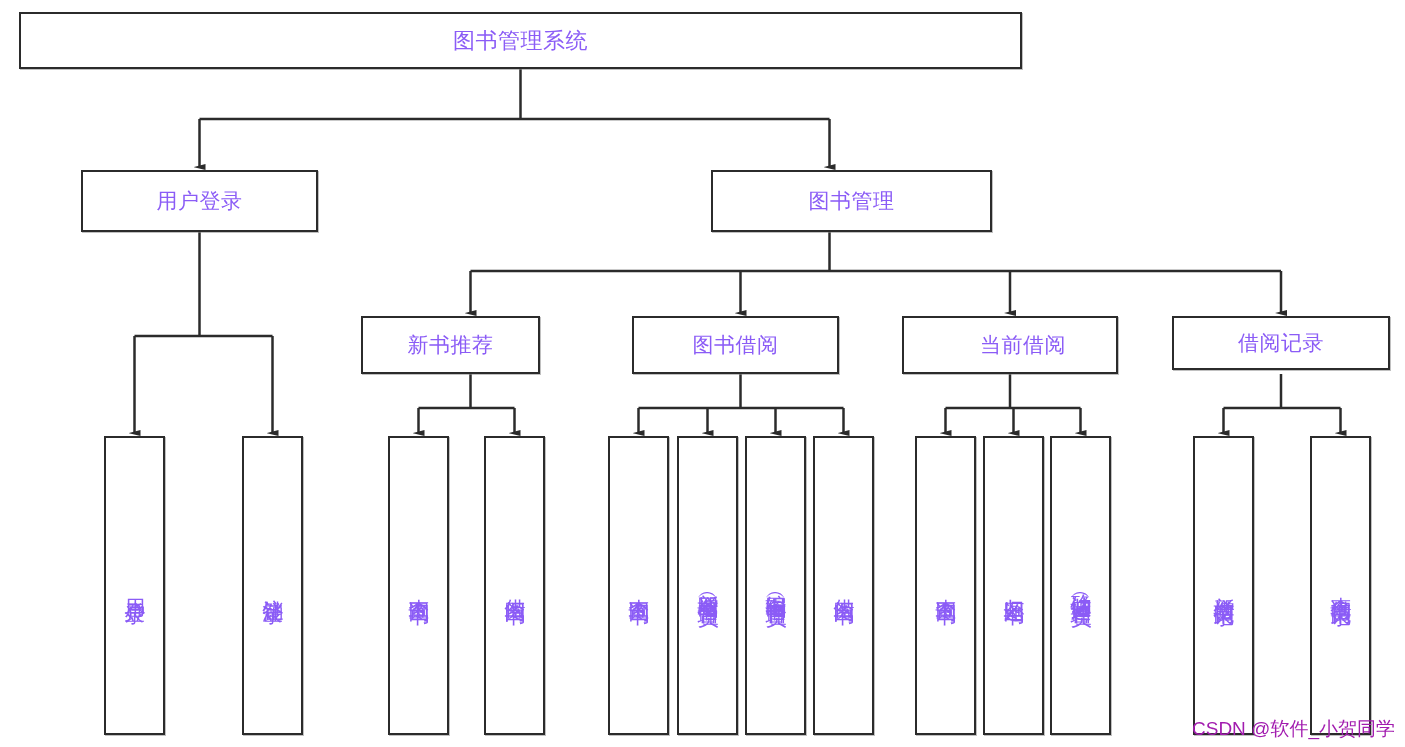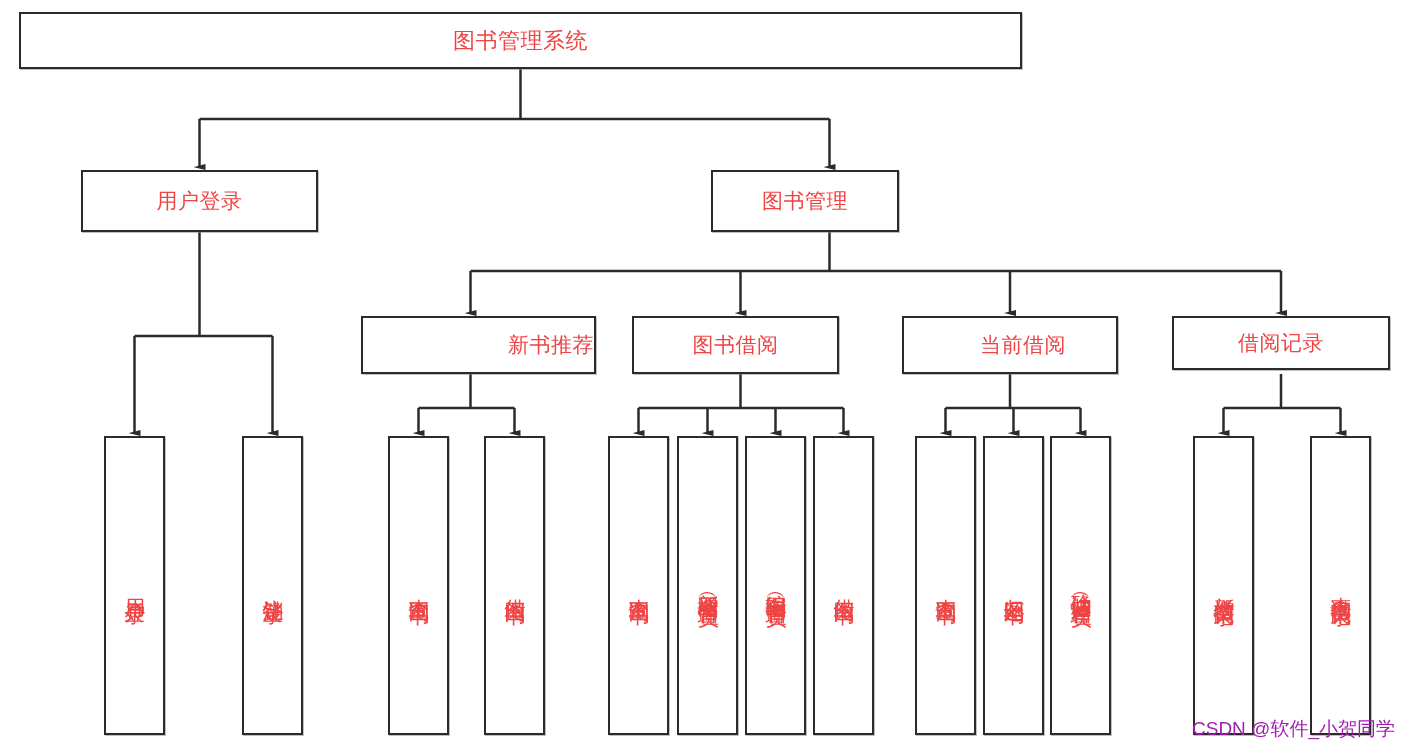--- a/index.html
+++ b/index.html
@@ -31,21 +31,21 @@
     position: absolute;
     box-sizing: border-box;
     background: #ffffff;
     border: 2px solid #2b2b2b;
     display: flex;
     align-items: center;
     justify-content: center;
     box-shadow: 1px 1px 0 rgba(140,140,140,0.55);
   }
   .node-label {
-    color: #ef4444;
+    color: #8b5cf6;
     line-height: 1.18;
     letter-spacing: 0.5px;
     white-space: nowrap;
   }
   .node-box.horizontal .node-label {
     font-size: 21px;
     writing-mode: horizontal-tb;
   }
   .node-box.vertical .node-label {
     font-size: 21px;
@@ -110,24 +110,24 @@
         <line x1="1340.5" y1="408" x2="1340.5" y2="433" stroke="#2b2b2b" stroke-width="2.5" marker-end="url(#arrow-head)"></line>
       </g>
   </svg>
   <div id="node-layer">
       <div class="node-box horizontal root" style="left: 19px; top: 12px; width: 1003px; height: 57px;">
         <span class="node-label">图书管理系统</span>
       </div>
       <div class="node-box horizontal" style="left: 81px; top: 170px; width: 237px; height: 62px;">
         <span class="node-label">用户登录</span>
       </div>
-      <div class="node-box horizontal" style="left: 711px; top: 170px; width: 188px; height: 62px;">
+      <div class="node-box horizontal" style="left: 711px; top: 170px; width: 281px; height: 62px;">
         <span class="node-label">图书管理</span>
       </div>
-      <div class="node-box horizontal" style="left: 361px; top: 316px; width: 235px; height: 58px; justify-content: flex-end;">
+      <div class="node-box horizontal" style="left: 361px; top: 316px; width: 179px; height: 58px;">
         <span class="node-label">新书推荐</span>
       </div>
       <div class="node-box horizontal" style="left: 632px; top: 316px; width: 207px; height: 58px;">
         <span class="node-label">图书借阅</span>
       </div>
       <div class="node-box horizontal" style="left: 902px; top: 316px; width: 216px; height: 58px; padding-left: 26px;">
         <span class="node-label">当前借阅</span>
       </div>
       <div class="node-box horizontal" style="left: 1172px; top: 316px; width: 218px; height: 54px;">
         <span class="node-label">借阅记录</span>

